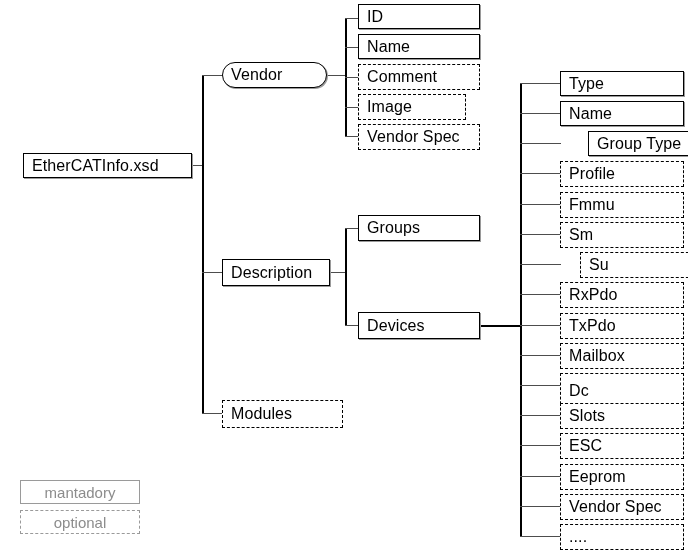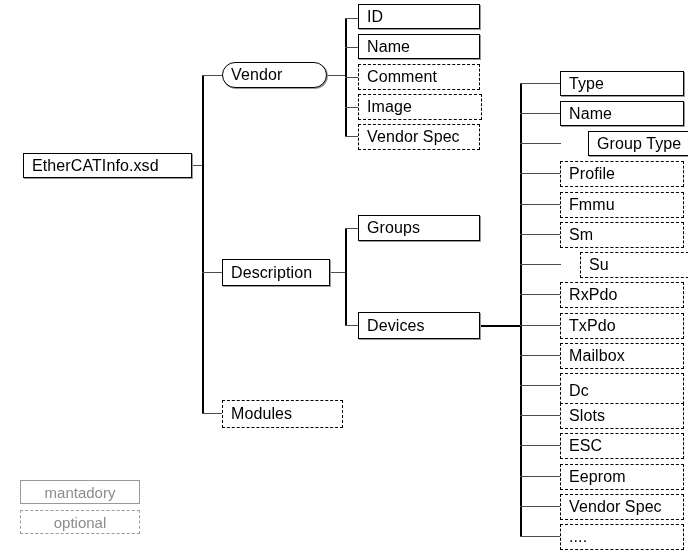--- a/index.html
+++ b/index.html
@@ -122,21 +122,21 @@
 
   <div class="node mandatory" style="left:358px; top:4px; width:122px; height:25px;">
     <span>ID</span>
   </div>
   <div class="node mandatory" style="left:358px; top:34px; width:122px; height:25px;">
     <span>Name</span>
   </div>
   <div class="node optional" style="left:358px; top:64px; width:122px; height:26px;">
     <span>Comment</span>
   </div>
-  <div class="node optional" style="left:358px; top:94px; width:124px; height:26px;">
+  <div class="node optional" style="left:358px; top:94px; width:108px; height:26px;">
     <span>Image</span>
   </div>
   <div class="node optional" style="left:358px; top:124px; width:122px; height:26px;">
     <span>Vendor Spec</span>
   </div>
 
   <div class="node mandatory" style="left:358px; top:215px; width:122px; height:26px;">
     <span>Groups</span>
   </div>
   <div class="node mandatory" style="left:358px; top:312px; width:122px; height:27px;">

